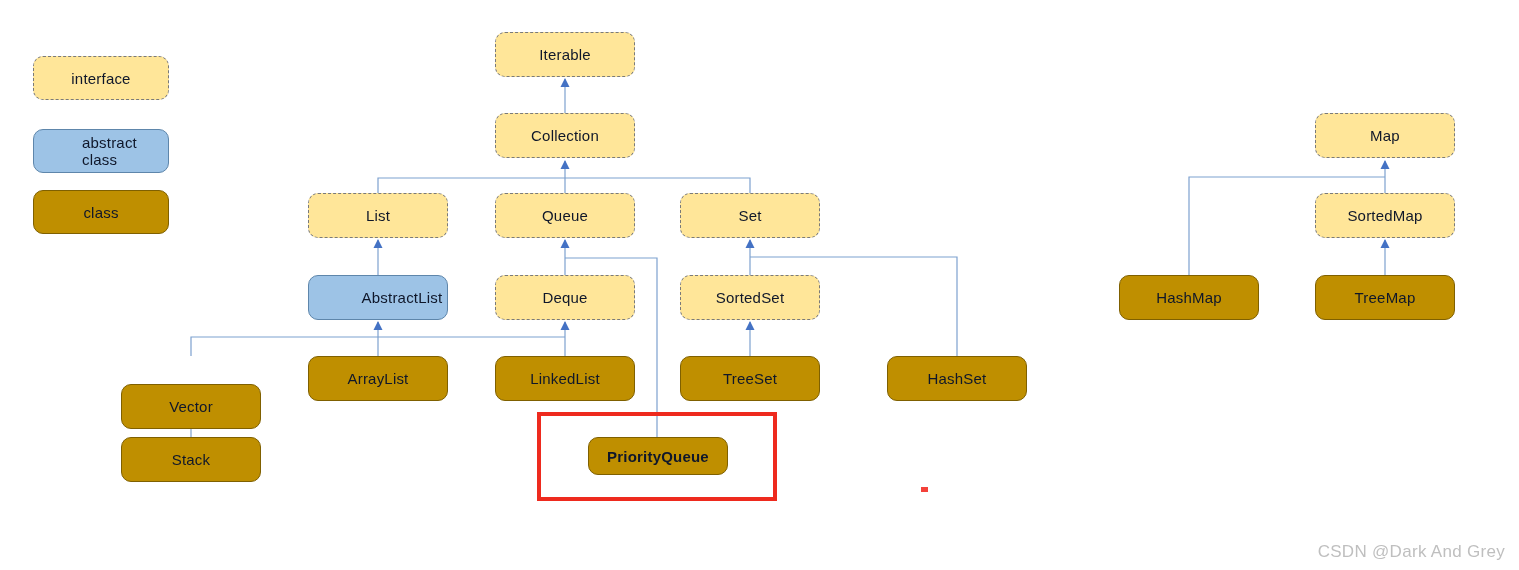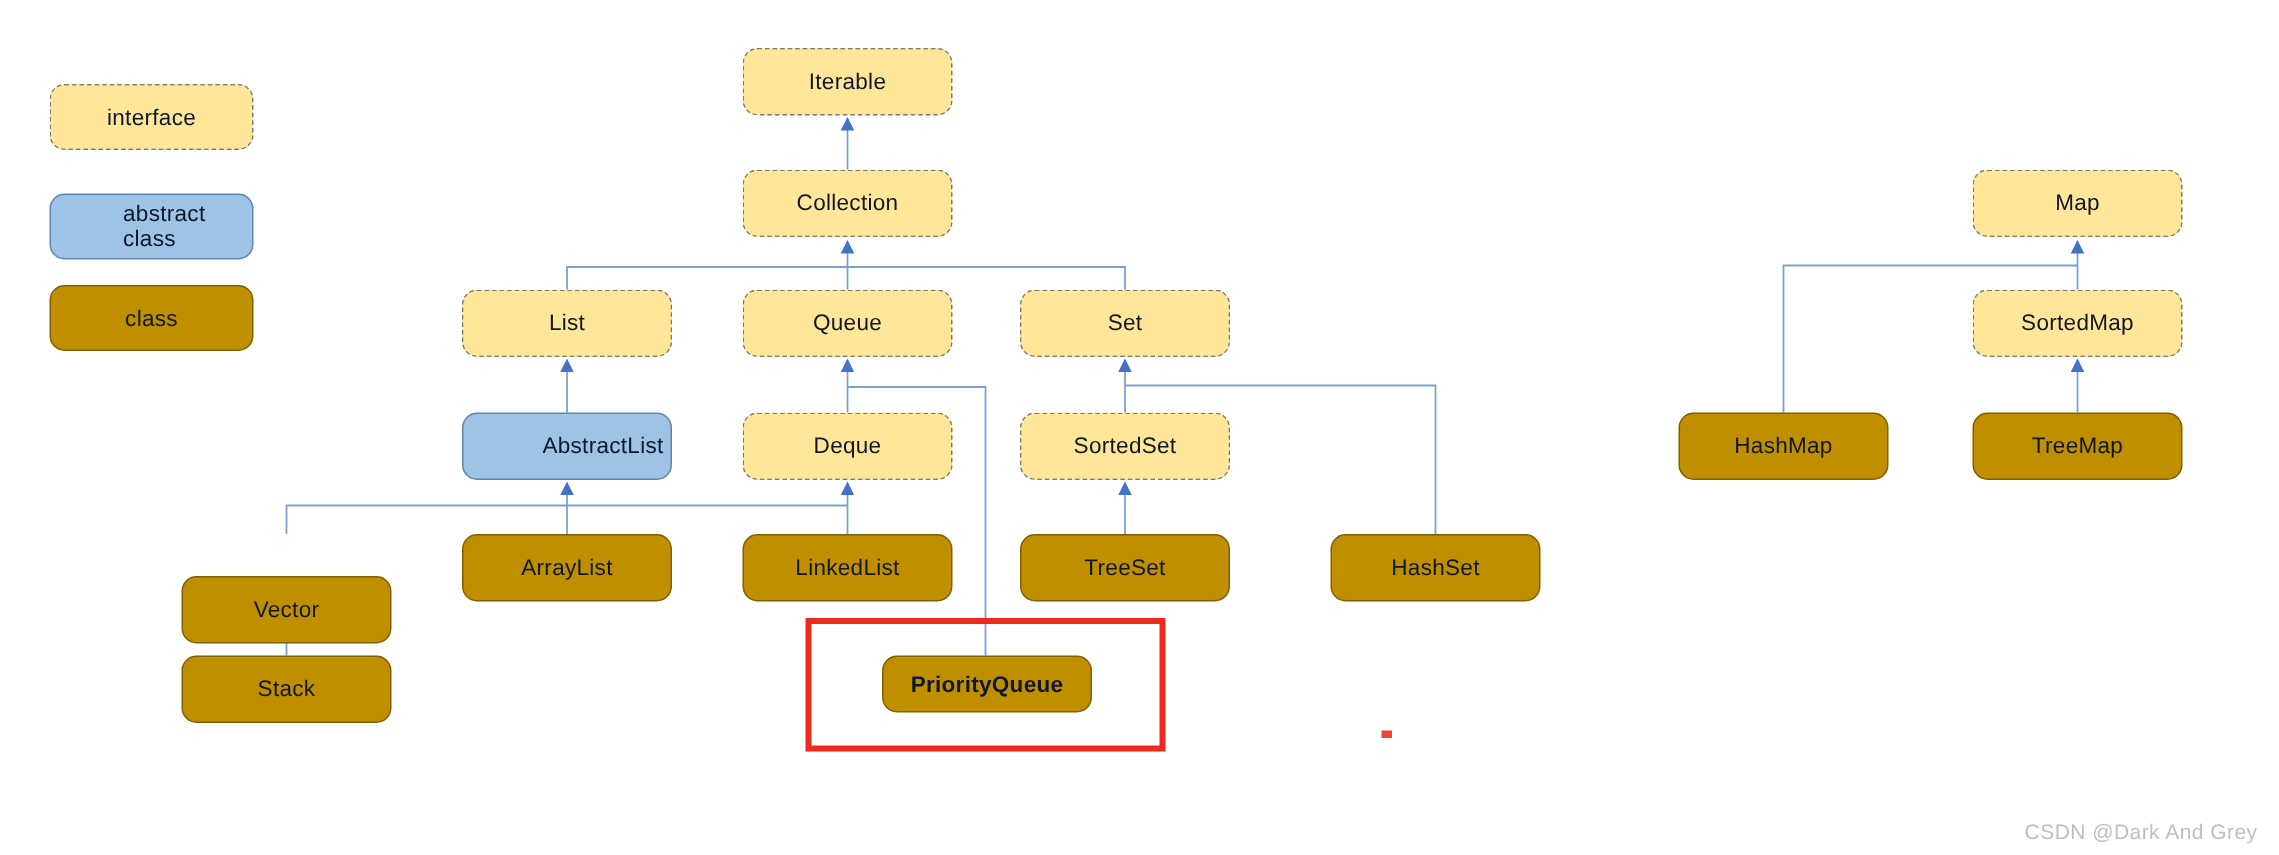--- a/index.html
+++ b/index.html
@@ -12,21 +12,21 @@
     position:absolute;display:flex;align-items:center;justify-content:center;
     border-radius:10px;font-size:15px;color:#0f172a;letter-spacing:.2px;
     box-sizing:border-box;z-index:2;
   }
   .node.interface{background:var(--if-fill,#FFE699);border:1px dashed #7a7a7a;}
   .node.abstract{background:var(--ab-fill,#9DC3E6);border:1px solid #5e86ab;padding-left:48px;}
   .node.class{background:var(--cl-fill,#BF8F00);border:1px solid #7f6000;}
   #highlight-rect{position:absolute;box-sizing:border-box;z-index:3;background:transparent;}
   #red-dot{position:absolute;z-index:3;}
   #watermark{
-    position:absolute;right:14px;bottom:8px;font-size:14px;color:#bfbfbf;
+    position:absolute;right:14px;bottom:8px;font-size:17px;color:#bfbfbf;
     z-index:4;letter-spacing:.3px;
   }
 </style>
 </head>
 <body>
 
 <div id="canvas">
   <svg id="connector-svg" width="1519" height="570" xmlns="http://www.w3.org/2000/svg">
       <polyline points="565,113 565,79" fill="none" stroke="#7da1cf" stroke-width="1.2"></polyline>
       <path d="M 565 78 L 560.5 87 L 569.5 87 Z" fill="#4472C4"></path>

